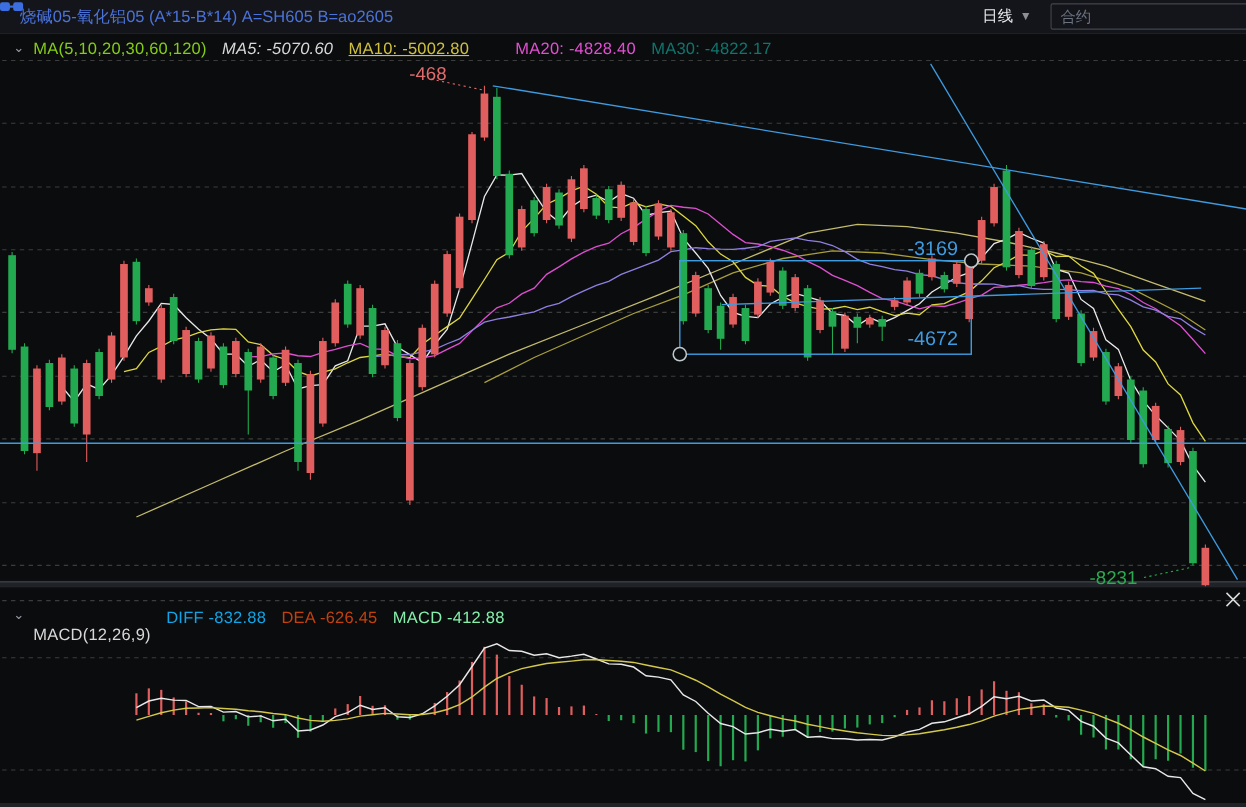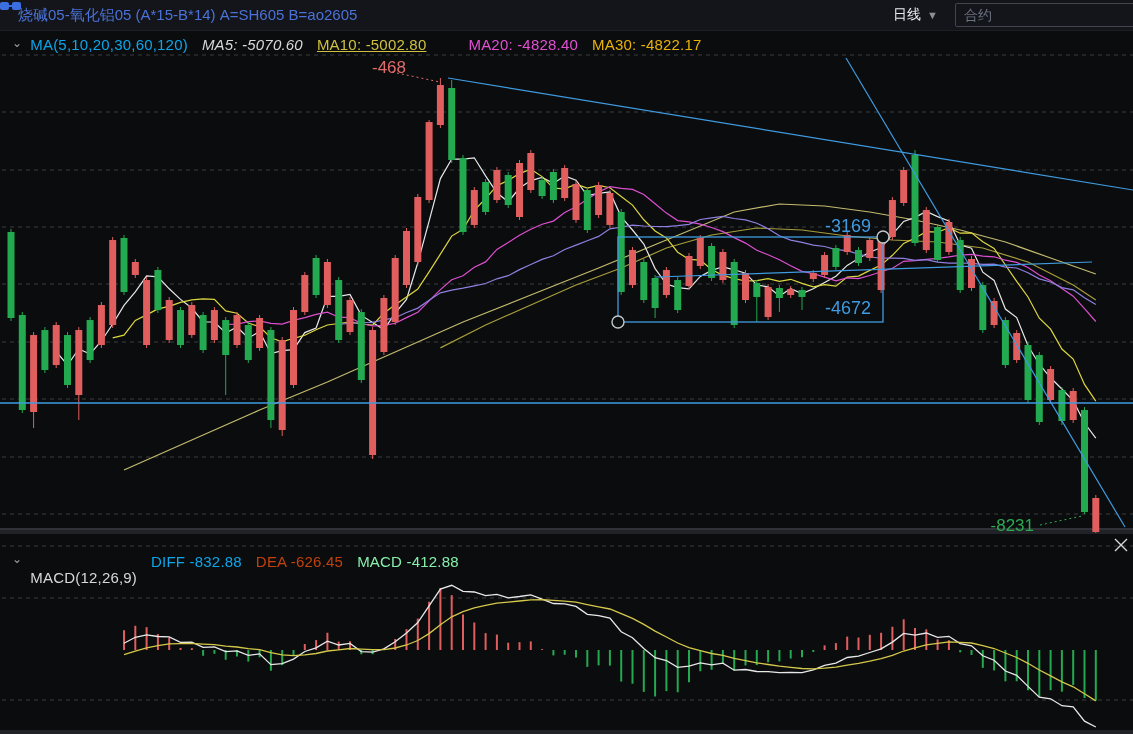--- a/index.html
+++ b/index.html
@@ -361,25 +361,25 @@
     <span class="title">烧碱05-氧化铝05 (A*15-B*14) A=SH605 B=ao2605</span>
     <div class="period">
       <span>日线</span>
       <span class="chev">▼</span>
     </div>
     <input class="contract" placeholder="合约" style="">
   </div>
 
   <div class="ind-row row-ma">
     <span class="chev">⌄</span>
-    <span class="v" style="color: #0ea5e9;">MA(5,10,20,30,60,120)</span>
+    <span class="v" style="color: #84cc16;">MA(5,10,20,30,60,120)</span>
     <span class="v" style="color: rgb(216, 216, 216); font-style: italic;">MA5: -5070.60</span>
     <span class="v" style="color: rgb(207, 192, 63); text-decoration: underline;">MA10: -5002.80</span>
     <span class="v" style="color: rgb(225, 79, 210); margin-left: 28px;">MA20: -4828.40</span>
-    <span class="v" style="color: #eab308;">MA30: -4822.17</span>
+    <span class="v" style="color: #0f766e;">MA30: -4822.17</span>
   </div>
 
   <div class="ind-row row-macd">
     <span class="chev">⌄</span>
     <span class="v" style="color: rgb(216, 216, 216); margin-top: 33px;">MACD(12,26,9)</span>
     <span class="v" style="color: #0ea5e9;">DIFF -832.88</span>
     <span class="v" style="color: #c2410c;">DEA -626.45</span>
     <span class="v" style="color: #86efac;">MACD -412.88</span>
   </div>
 

